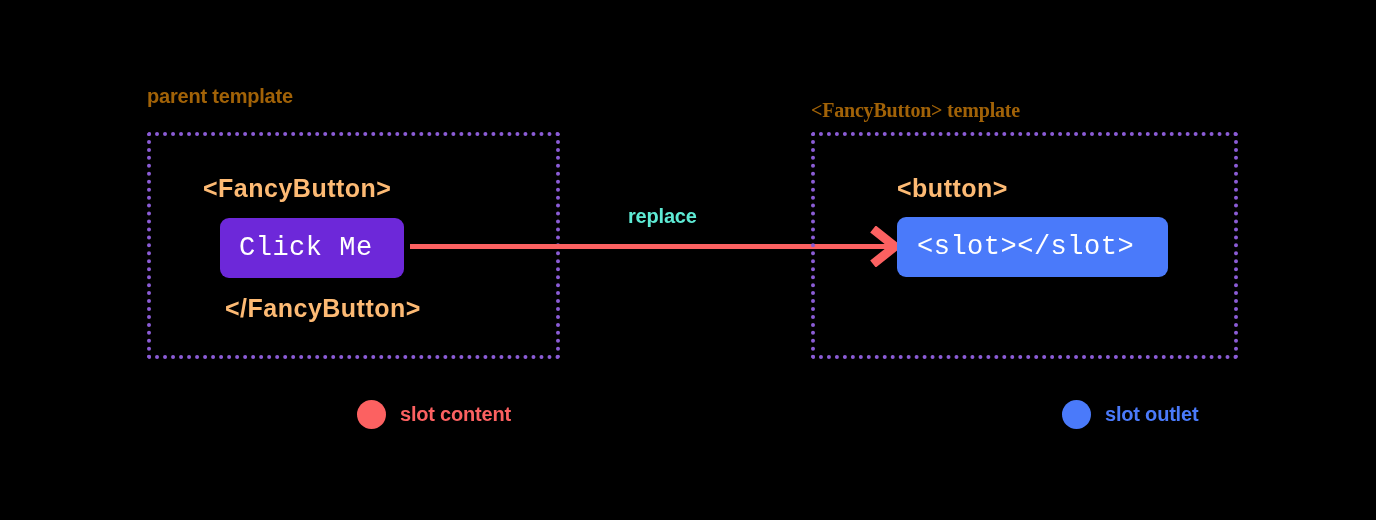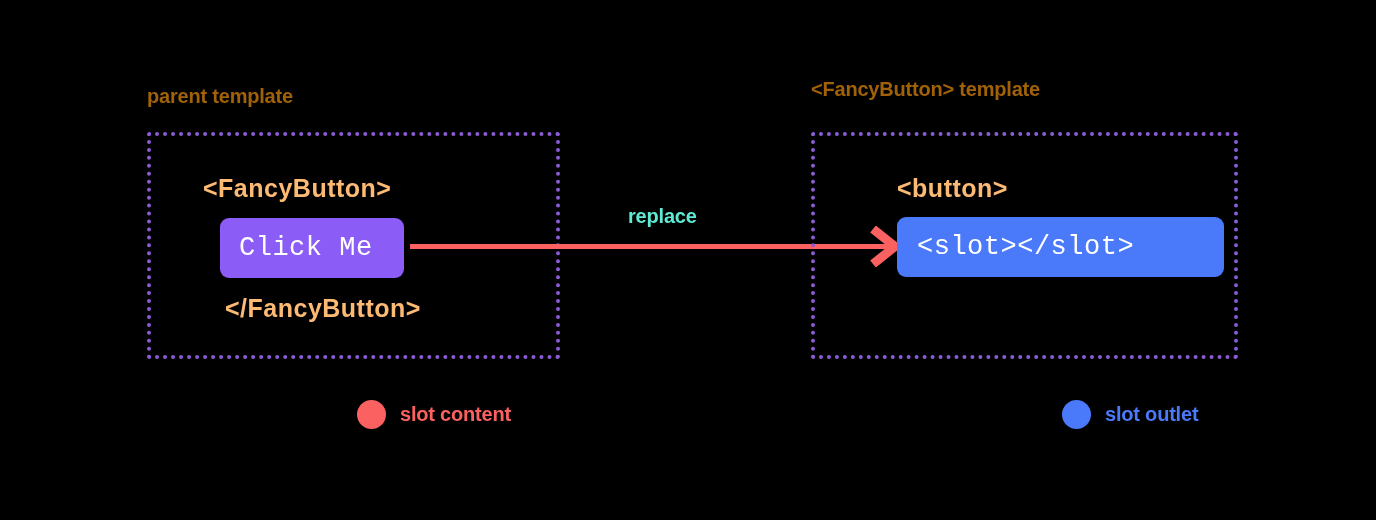--- a/index.html
+++ b/index.html
@@ -23,21 +23,21 @@
   .panel-caption {
     position: absolute;
     font-family: "Liberation Sans", sans-serif;
     font-weight: bold;
     font-size: 20px;
     letter-spacing: -0.2px;
     color: #a16207;
     white-space: nowrap;
   }
   #caption-parent   { left: 147px; top: 85px; }
-  #caption-fancy    { left: 811px; top: 78px; }
+  #caption-fancy    { left: 811px; top: 99px; font-family: Liberation Serif, serif; }
 
   
   .template-box {
     position: absolute;
     box-sizing: border-box;
     border: 4px dotted #8b5cd6;
     border-radius: 3px;
     background: transparent;
   }
   #box-parent { left: 147px; top: 132px; width: 413px; height: 227px; }
@@ -66,27 +66,27 @@
     align-items: center;
     border-radius: 9px;
     font-family: "Liberation Mono", monospace;
     font-size: 27px;
     color: #ffffff;
     white-space: nowrap;
   }
   #chip-click-me {
     left: 220px; top: 218px;
     width: 184px; height: 60px;
-    background: #8b5cf6;
+    background: #6d28d9;
     padding-left: 19px;
     letter-spacing: 0.5px;
   }
   #chip-slot {
     left: 897px; top: 217px;
-    width: 327px; height: 60px;
+    width: 271px; height: 60px;
     background: #4a7afa;
     padding-left: 20px;
     letter-spacing: 0.5px;
   }
 
   
   #arrow-line {
     position: absolute;
     left: 410px;
     top: 244px;

